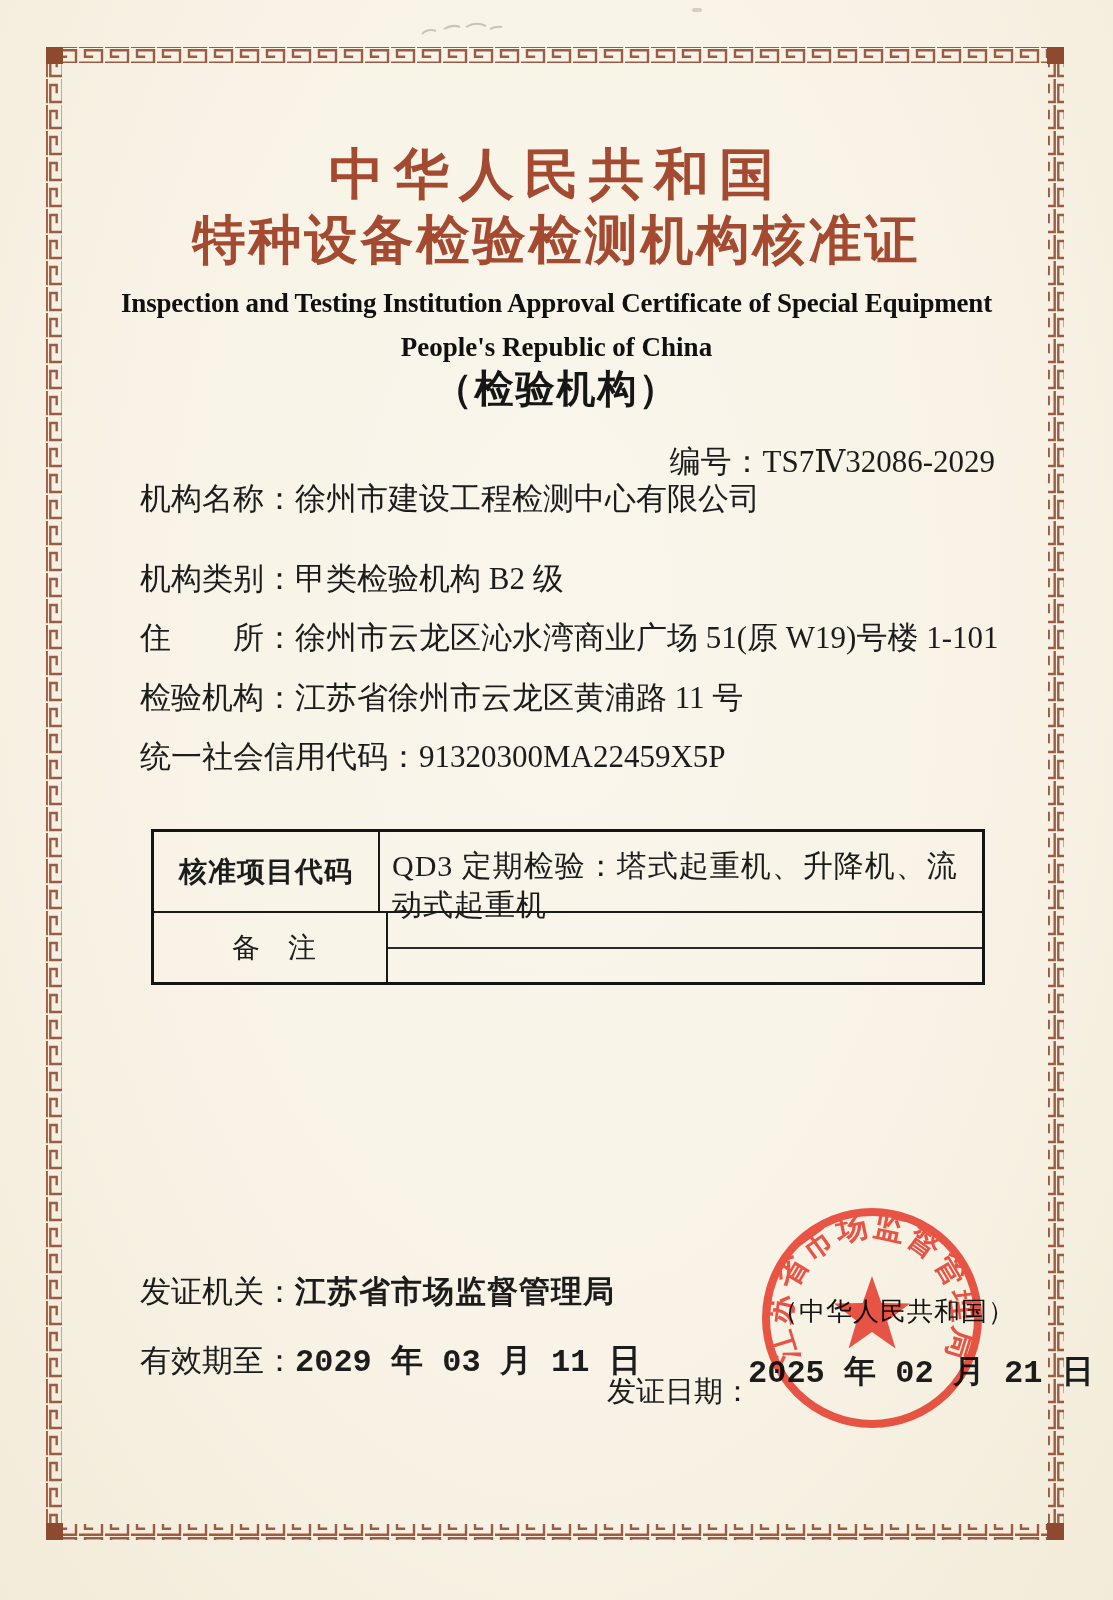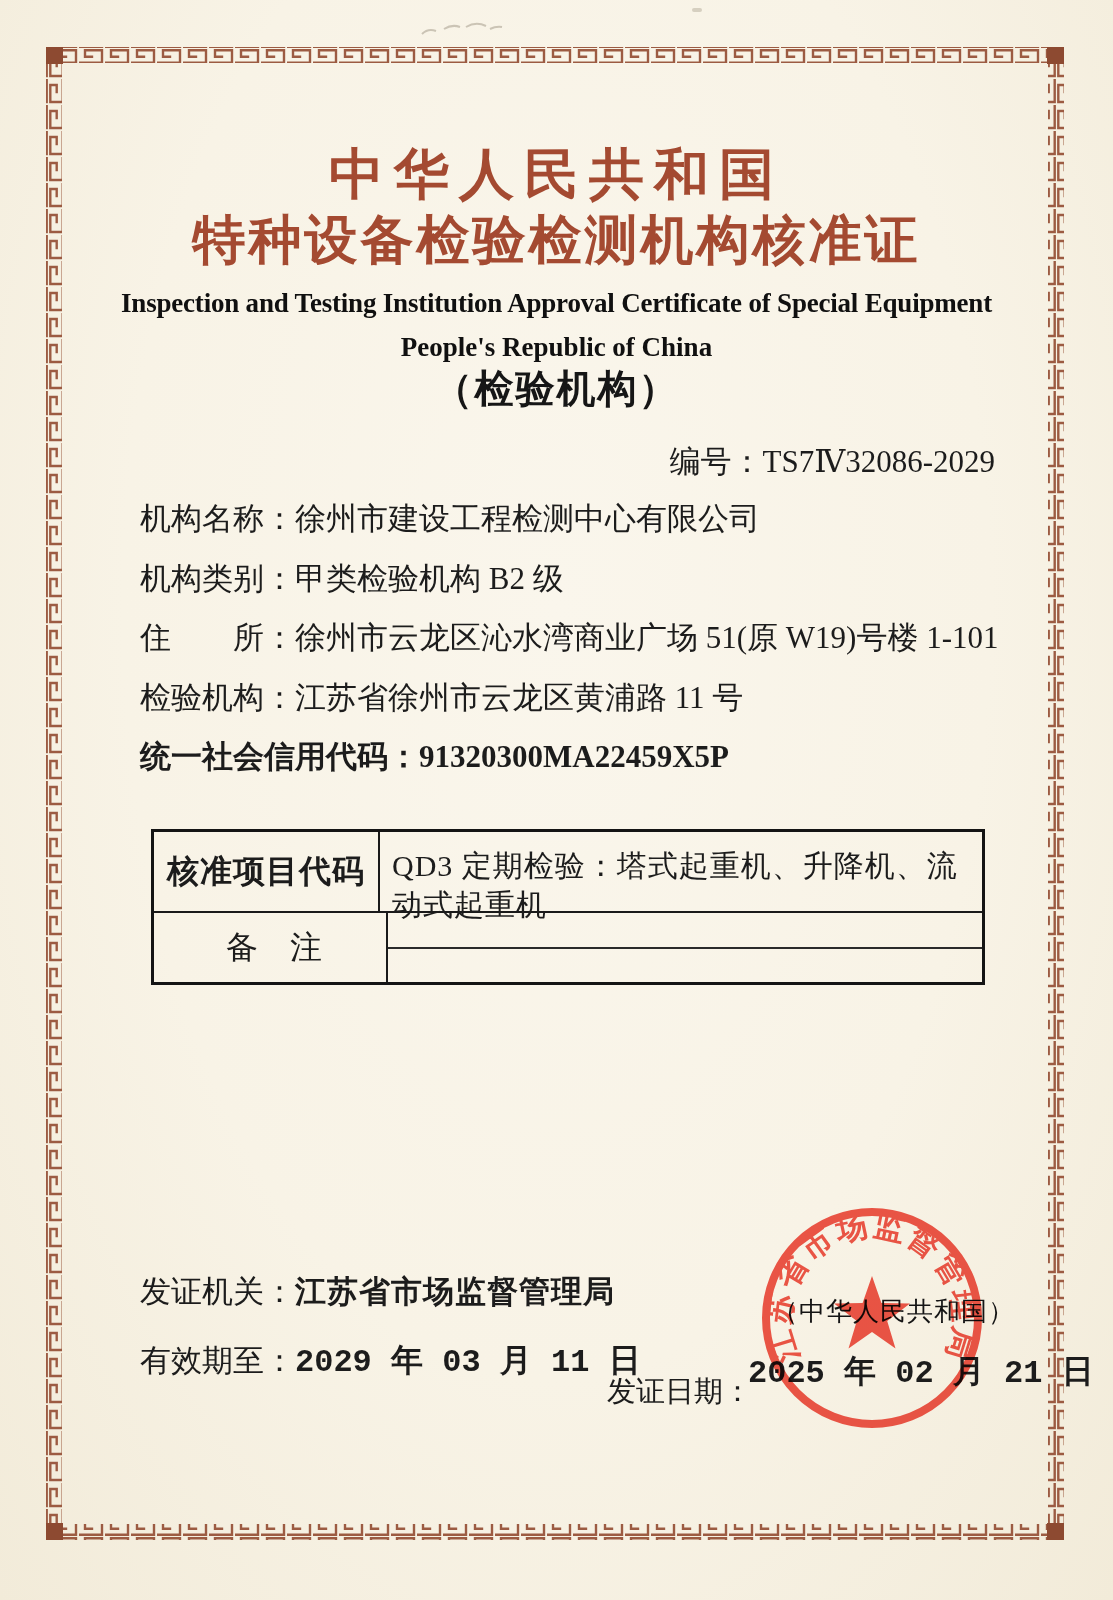--- a/index.html
+++ b/index.html
@@ -14,33 +14,33 @@
   .center { left:0; right:0; text-align:center; }
 
   .title-cn1 { top:138px; font-size:55px; font-weight:700; color:#a44a31; letter-spacing:10px; }
   .title-cn2 { top:205px; font-size:53px; font-weight:700; color:#a44a31; letter-spacing:3px; }
   .title-en1 { top:288px; font-size:27px; font-weight:700; color:#101010; letter-spacing:-0.2px; }
   .title-en2 { top:332px; font-size:27px; font-weight:700; color:#101010; }
   .subtitle  { top:362px; font-size:39px; font-weight:700; color:#161616; letter-spacing:2px; }
 
   .cert-no { top:441px; right:118px; font-size:31px; }
   .field   { left:140px; font-size:31px; }
-  .f-0 { top:498px; }
+  .f-0 { top:478px; }
   .f-1 { top:558px; }
   .f-2 { top:617px; }
   .f-3 { top:677px; }
-  .f-4 { top:736px;font-weight:bold; }
+  .f-4 { top:736px; }
   .note { left:208px; top:794px; font-size:31px; }
 
   .tbl { position:absolute; left:151px; top:829px; width:828px; height:150px;
          border:3px solid #141414; display:flex; flex-direction:column; background:transparent; }
   .tr1 { display:flex; height:79px; border-bottom:2px solid #1a1a1a; }
   .tr2 { display:flex; flex:1;padding-left:8px; }
   .th  { width:224px; border-right:2px solid #1a1a1a; display:flex; align-items:center;
-         justify-content:center; font-size:32px; }
+         justify-content:center; font-size:28px; }
   .th-bold { font-weight:700; letter-spacing:1px; }
   .td  { flex:1; font-size:30px; line-height:39px; padding:14px 10px 0 12px; letter-spacing:1px; }
   .td-split { flex:1; display:flex; flex-direction:column; }
   .td-half-top { flex:1; border-bottom:2px solid #2a2a2a; }
   .td-half-bot { flex:1; }
 
   .issuer      { left:140px; top:1271px; font-size:31px; }
   .issuer .val { font-weight:700; letter-spacing:1px; }
   .valid       { left:140px; top:1339px; font-size:31px; }
   .date-bold   { font-family:Liberation Mono, monospace; font-weight:700; font-size:32px; }

